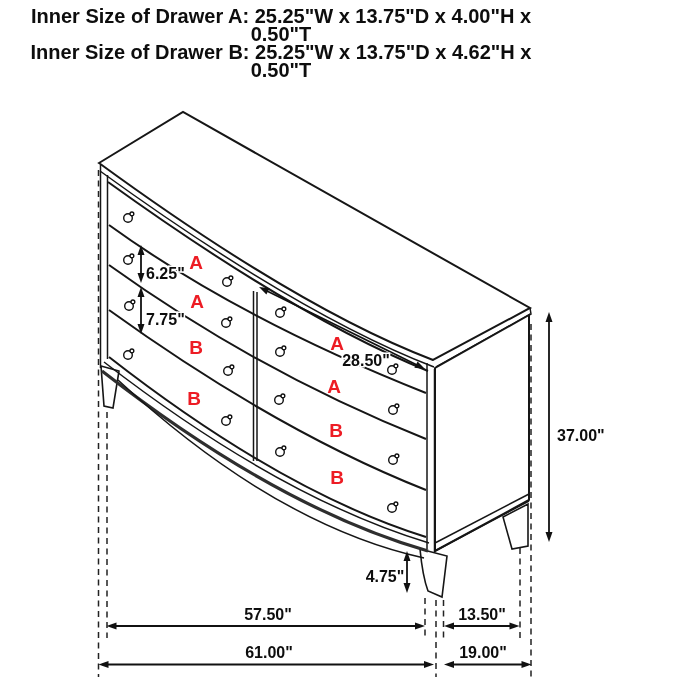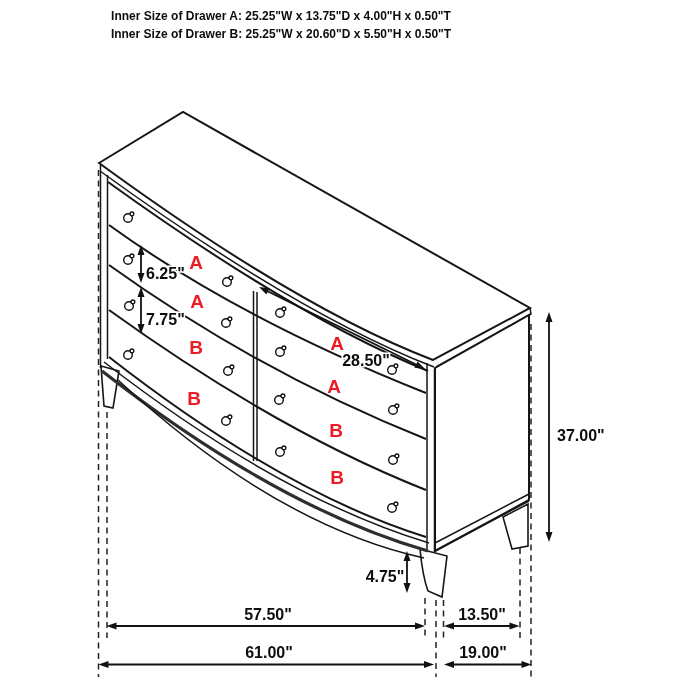--- a/index.html
+++ b/index.html
@@ -1,19 +1,19 @@
 <!DOCTYPE html>
 <html><head>
 <meta charset="utf-8">
 <style>
   html,body{margin:0;padding:0;background:#fff;}
   .canvas{position:relative;width:700px;height:700px;background:#fff;overflow:hidden;
           font-family:"Liberation Sans",sans-serif;}
   .hdr{position:absolute;top:7px;left:0;width:562px;text-align:center;
-       font-weight:bold;font-size:12px;line-height:18px;color:#0d0d0d;letter-spacing:0;}
+       font-weight:bold;font-size:20px;line-height:18px;color:#0d0d0d;letter-spacing:0;}
   svg{position:absolute;top:0;left:0;}
   .ln{stroke:#161616;stroke-width:2;fill:none;}
   .ln15{stroke:#161616;stroke-width:1.5;fill:none;}
   .thick{stroke:#2e2e2e;stroke-width:3.2;fill:none;}
   .face{fill:#ffffff;stroke:#161616;stroke-width:2;}
   .leg{fill:#ffffff;stroke:#161616;stroke-width:1.6;}
   .knob circle{fill:#fff;stroke:#111;stroke-width:1.4;}
   .ext{stroke:#222;stroke-width:1.5;fill:none;stroke-dasharray:6 4.5;}
   .dim{stroke:#111;stroke-width:1.8;fill:none;}
   .ah{fill:#111;stroke:none;}
@@ -21,21 +21,21 @@
          paint-order:stroke;stroke:#ffffff;stroke-width:3px;}
   .dlabel{font-family:"Liberation Sans",sans-serif;font-weight:bold;font-size:19px;}
 </style>
 </head>
 <body>
 
 <div class="canvas">
 
   <div class="hdr">
     <div>Inner Size of Drawer A: 25.25"W x 13.75"D x 4.00"H x 0.50"T</div>
-    <div>Inner Size of Drawer B: 25.25"W x 20.60"D x 5.50"H x 0.50"T</div>
+    <div>Inner Size of Drawer B: 25.25"W x 13.75"D x 4.62"H x 0.50"T</div>
   </div>
 
   <svg width="700" height="700" viewBox="0 0 700 700">
 
     <g>
       <path class="face" d="M 99,163 L 183,112 L 530,308 L 433,360 Q 299,309 99,163 Z"></path>
       <path class="ln15" d="M 100,171 Q 299,315 434,367"></path>
       <path class="ln15" d="M 436,367 L 531,314 L 530,308"></path>
     </g>
 

